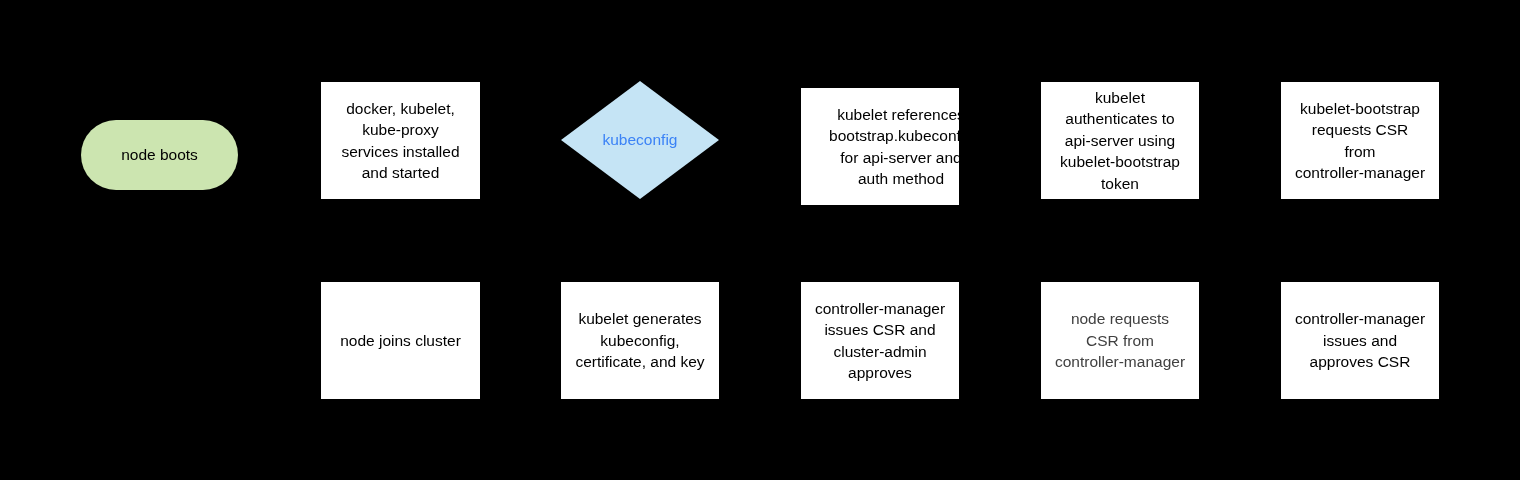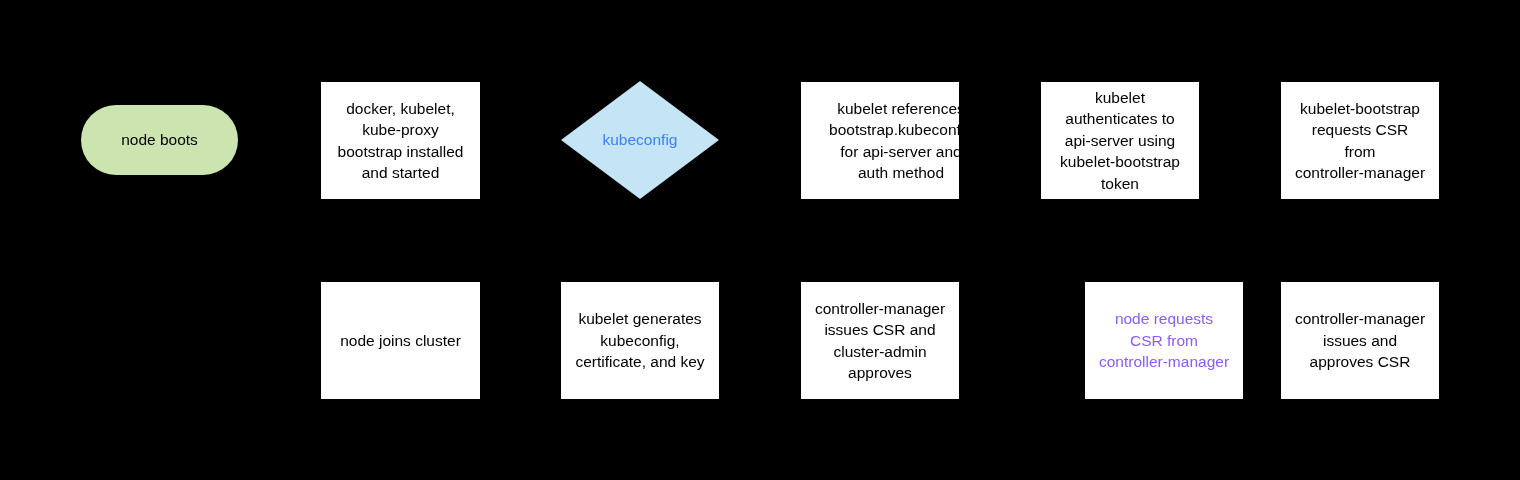--- a/index.html
+++ b/index.html
@@ -76,38 +76,38 @@
   
   .box.overflow .label {
     width: 168px;
     margin: 0 auto;
   }
 </style>
 </head>
 <body>
 
 <div id="canvas">
-    <div class="node pill" style="left: 81px; top: 105px; width: 157px; height: 70px; background: rgb(204, 229, 176); color: rgb(0, 0, 0);">
+    <div class="node pill" style="left: 81px; top: 120px; width: 157px; height: 70px; background: rgb(204, 229, 176); color: rgb(0, 0, 0);">
       <span class="label">node boots</span>
     </div>
     <div class="node box" style="left: 321px; top: 82px; width: 159px; height: 117px; background: rgb(255, 255, 255); color: rgb(0, 0, 0);">
       <span class="label">docker, kubelet,
 kube-proxy
-bootstrap installed
+services installed
 and started</span>
     </div>
     <div class="diamond-wrap" style="left: 561px; top: 81px; width: 158px; height: 118px;">
       <svg class="diamond-shape" viewBox="0 0 158 118" preserveAspectRatio="none">
         <polygon points="79,0 158,59 79,118 0,59" fill="#c5e4f5"></polygon>
       </svg>
       <div class="diamond-label">
         <span class="label">kubeconfig</span>
       </div>
     </div>
-    <div class="node box overflow" style="left: 801px; top: 82px; width: 158px; height: 117px; background: rgb(255, 255, 255); color: rgb(0, 0, 0); padding-left: 42px;">
+    <div class="node box overflow" style="left: 801px; top: 88px; width: 158px; height: 117px; background: rgb(255, 255, 255); color: rgb(0, 0, 0); padding-left: 42px;">
       <span class="label">kubelet references
 bootstrap.kubeconfig
 for api-server and
 auth method</span>
     </div>
     <div class="node box" style="left: 1041px; top: 82px; width: 158px; height: 117px; background: rgb(255, 255, 255); color: rgb(0, 0, 0);">
       <span class="label">kubelet
 authenticates to
 api-server using
 kubelet-bootstrap
@@ -126,21 +126,21 @@
     </div>
     <div class="node box" style="left: 321px; top: 282px; width: 159px; height: 117px; background: rgb(255, 255, 255); color: rgb(0, 0, 0);">
       <span class="label">node joins cluster</span>
     </div>
     <div class="node box" style="left: 801px; top: 282px; width: 158px; height: 117px; background: rgb(255, 255, 255); color: rgb(0, 0, 0);">
       <span class="label">controller-manager
 issues CSR and
 cluster-admin
 approves</span>
     </div>
-    <div class="node box" style="left: 1041px; top: 282px; width: 158px; height: 117px; background: rgb(255, 255, 255); color: #8b5cf6; margin-left: 44px;">
+    <div class="node box" style="left: 1041px; top: 282px; width: 158px; height: 117px; background: rgb(255, 255, 255); color: #404040;">
       <span class="label">node requests
 CSR from
 controller-manager</span>
     </div>
     <div class="node box" style="left: 1281px; top: 282px; width: 158px; height: 117px; background: rgb(255, 255, 255); color: rgb(0, 0, 0);">
       <span class="label">controller-manager
 issues and
 approves CSR</span>
     </div>
   </div>

